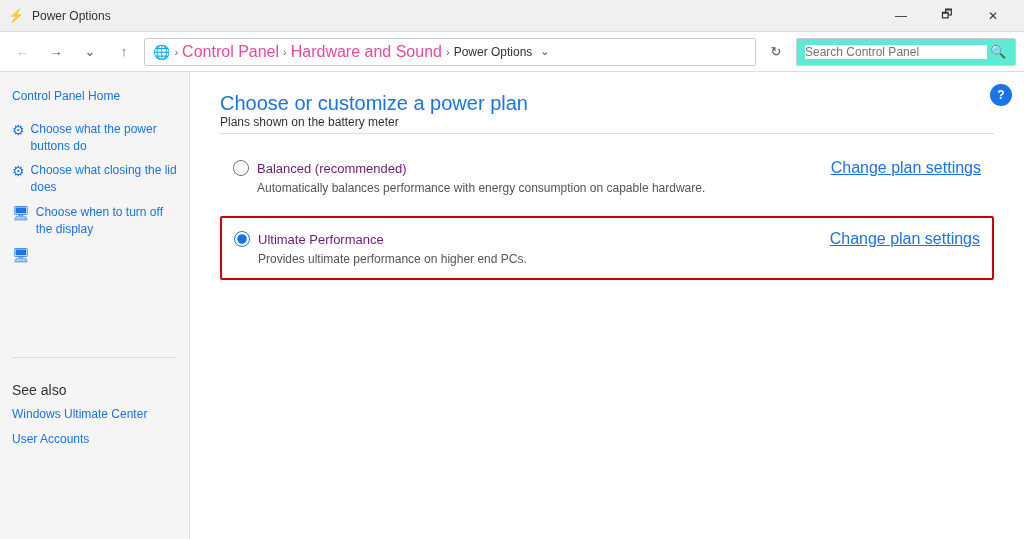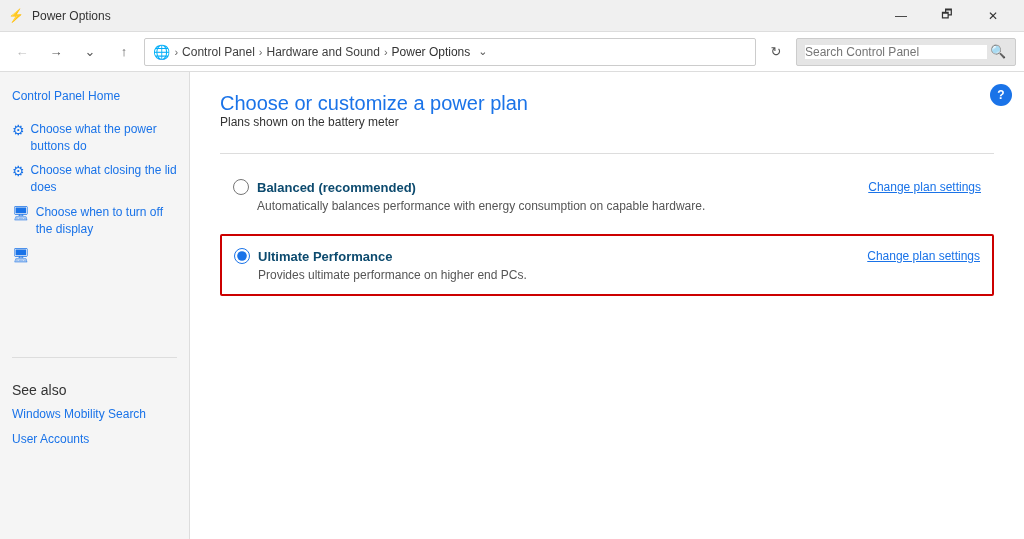--- a/index.html
+++ b/index.html
@@ -29,33 +29,33 @@
       width: 28px; height: 28px; border: none; background: transparent;
       cursor: pointer; border-radius: 4px; font-size: 13px; color: #555;
       display: flex; align-items: center; justify-content: center;
     }
     .nav-btn.disabled { color: #bbb; cursor: default; }
     .breadcrumb-bar {
       flex: 1; display: flex; align-items: center;
       border: 1px solid #ccc; border-radius: 2px; height: 28px;
       padding: 0 8px; background: white; gap: 4px; cursor: pointer;
     }
-    .breadcrumb-item { color: #404040; font-size: 12px; cursor: pointer; }
+    .breadcrumb-item { color: #ec4899; font-size: 16px; cursor: pointer; }
     .breadcrumb-sep { color: #666; font-size: 11px; }
     .breadcrumb-current { color: #333; font-size: 12px; }
     .breadcrumb-arrow { margin-left: 4px; color: #555; font-size: 11px; }
     .refresh-btn {
       width: 28px; height: 28px; border: none; background: transparent;
       cursor: pointer; border-radius: 4px; font-size: 13px; color: #555;
       display: flex; align-items: center; justify-content: center;
     }
     .search-box {
       display: flex; align-items: center;
       border: 1px solid #ccc; border-radius: 2px; height: 28px;
-      padding: 0 8px; background: #e5e5e5; width: 220px; gap: 4px;
+      padding: 0 8px; background: #5eead4; width: 220px; gap: 4px;
     }
     .search-input {
       border: none; outline: none; font-size: 12px; flex: 1; color: #666;
     }
     .search-icon { color: #666; font-size: 13px; }
 
     
     .help-btn {
       position: absolute; right: 8px; top: 76px;
       width: 22px; height: 22px; border-radius: 50%;
@@ -81,36 +81,36 @@
     .sidebar-section { padding: 16px 12px 4px; color: #333; font-size: 14px; font-weight: normal; }
     .sidebar-divider { border: none; border-top: 1px solid #ddd; margin: 8px 12px; }
 
     
     .content {
       flex: 1; background: white; padding: 20px 30px; overflow-y: auto; position: relative;
     }
     .content h1 { color: #1a73e8; font-size: 20px; font-weight: normal; }
     .content .description { font-size: 12px; color: #333; line-height: 1.5; margin-bottom: 16px; }
     .content .description a { color: #1a73e8; text-decoration: none; }
-    .plans-label { font-size: 12px; color: #333; margin-bottom: 24px; }
+    .plans-label { font-size: 12px; color: #333; margin-bottom: 4px; }
     .divider-line { border: none; border-top: 1px solid #ddd; margin-bottom: 12px; }
 
     
     .plan-item {
       padding: 12px 12px; border: 1px solid transparent; margin-bottom: 8px; border-radius: 2px;
     }
     .plan-item.highlighted {
       border: 2px solid #e00; border-radius: 2px;
     }
     .plan-header { display: flex; align-items: center; justify-content: space-between; margin-bottom: 4px; }
     .plan-name-row { display: flex; align-items: center; gap: 8px; }
     .plan-radio { width: 16px; height: 16px; accent-color: #1a73e8; }
-    .plan-name { font-size: 13px; font-weight: 700; color: #0c4a6e; }
+    .plan-name { font-size: 13px; font-weight: 400; color: #701a75; }
     .plan-desc { font-size: 12px; color: #555; margin-left: 24px; }
-    .change-plan-link { color: #1a73e8; font-size: 12px; cursor: pointer; white-space: nowrap; }
+    .change-plan-link { color: #1a73e8; font-size: 16px; cursor: pointer; white-space: nowrap; }
   </style>
 </head>
 <body>
 
 <div class="title-bar">
   <div class="title-bar-left">
     <span class="title-bar-icon">⚡</span>
     <span class="title-bar-title">Power Options</span>
   </div>
   <div class="title-bar-controls">
@@ -169,21 +169,21 @@
     </div>
     <div class="sidebar-link">
       <span style="font-size:14px;">🖥</span>
     </div>
 
     <div style="flex:1; min-height: 80px;"></div>
 
     <hr class="sidebar-divider">
     <div class="sidebar-section">See also</div>
     <div class="sidebar-link">
-      <span>Windows Mobility Search</span>
+      <span>Windows Ultimate Center</span>
     </div>
     <div class="sidebar-link">
       <span>User Accounts</span>
     </div>
   </nav>
 
   <main class="content">
 
     <button class="help-btn" style="position:absolute;top:12px;right:12px;">?</button>
 

